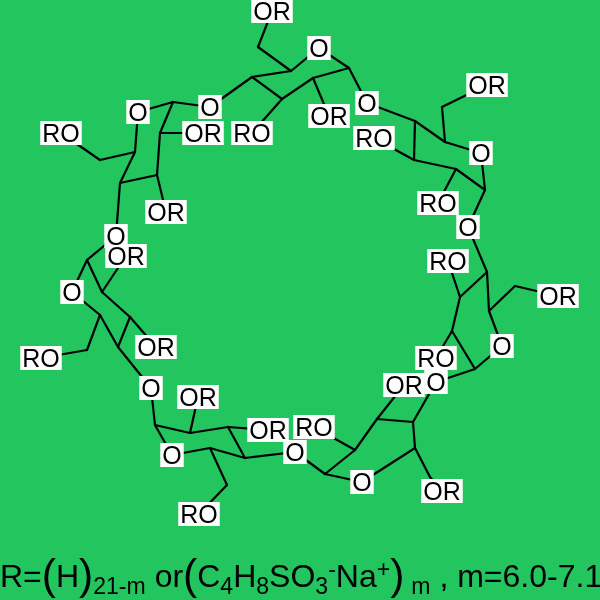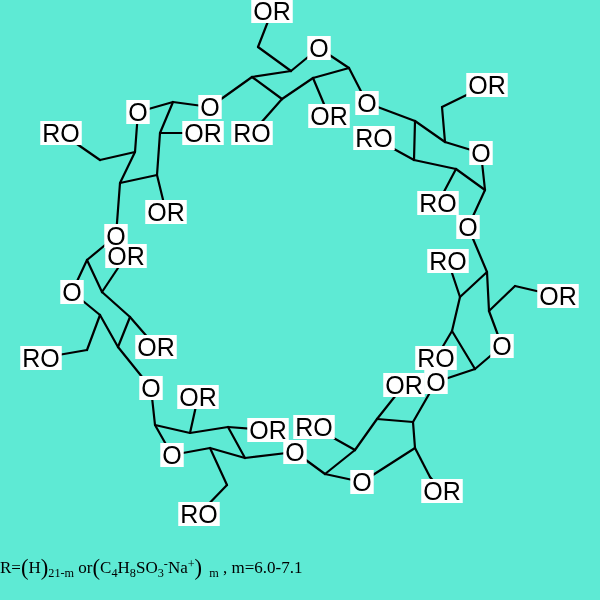--- a/index.html
+++ b/index.html
@@ -1,20 +1,20 @@
 <!DOCTYPE html>
 <html><head>
 <meta charset="utf-8">
 <style>
   html,body{margin:0;padding:0;background:#fff;}
-  .canvas{position:relative;width:600px;height:600px;background:#5eead4;font-family:"Liberation Sans",sans-serif;overflow:hidden;}
+  .canvas{position:relative;width:600px;height:600px;background:#22c55e;font-family:"Liberation Sans",sans-serif;overflow:hidden;}
   svg{display:block;}
   svg line{stroke:#000;stroke-width:2.2;stroke-linecap:round;}
   svg text{font-family:"Liberation Sans",sans-serif;font-size:25px;fill:#000;text-anchor:middle;dominant-baseline:central;}
-  .formula{position:absolute;left:0;top:558px;width:100%;text-align:left;font-size:17px;color:#000;white-space:pre;font-family:Liberation Serif, serif;}
+  .formula{position:absolute;left:0;top:558px;width:100%;text-align:left;font-size:32px;color:#000;white-space:pre;}
   .formula .par{font-size:133%;line-height:0;vertical-align:-2px;}
   .formula .sub{font-size:72%;position:relative;top:0.30em;}
   .formula .sup{font-size:72%;position:relative;top:-0.42em;}
   .formula .msub{margin-left:7px;}
 </style>
 </head>
 <body>
 
 <div class="canvas">
   <svg id="mol" width="600" height="555" viewBox="0 0 600 555">

